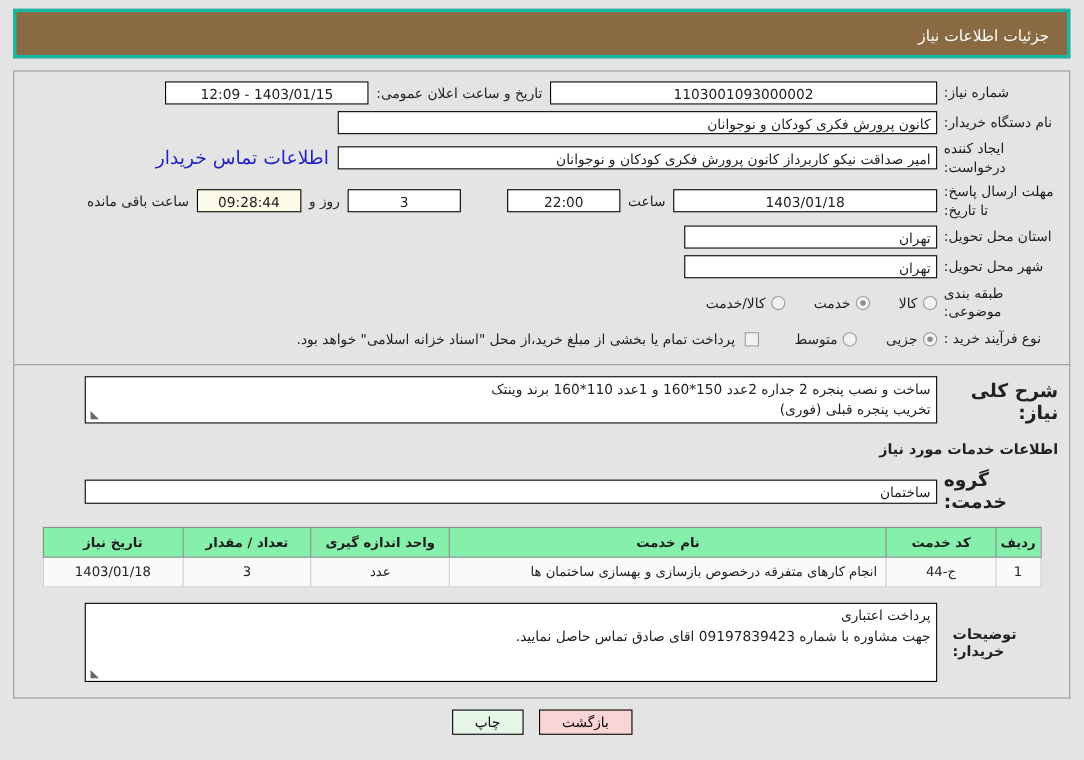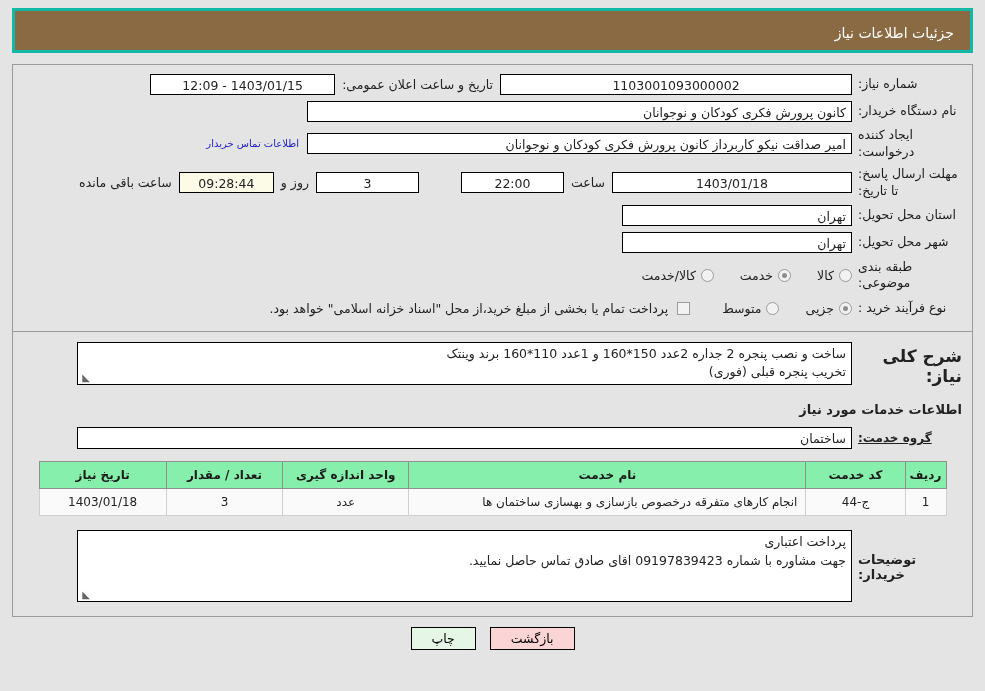--- a/index.html
+++ b/index.html
@@ -131,21 +131,21 @@
   .w-clock{ width: 95px; background:#fbfbe8; }
   .w-pub  { width: 185px; }
 
   .inline-lbl {
     font-size: 12.5px;
     padding: 0 7px;
     white-space: nowrap;
   }
   .link {
     color: #2222cc;
-    font-size: 10px;
+    font-size: 17px;
     padding: 0 8px;
     white-space: nowrap;
     text-decoration: none;
     cursor: pointer;
   }
 
   
   .radio-grp {
     display: flex;
     align-items: center;
@@ -240,23 +240,22 @@
   .group-row {
     display: flex;
     align-items: center;
     margin-bottom: 12px;
   }
   .group-label {
     width: 110px; min-width: 110px;
     text-align: left;
     padding-left: 6px;
     font-weight: bold;
-    font-size: 12px;
-    box-sizing: border-box;
-    text-decoration: underline;
+    font-size: 17px;
+    box-sizing: border-box;
   }
   .group-box {
     border: 1px solid #000;
     background: #fff;
     width: 775px;
     height: 22px;
     line-height: 22px;
     padding: 0 5px;
     font-size: 12.5px;
     box-sizing: border-box;
@@ -296,21 +295,21 @@
 
   
   .notes-row {
     display: flex;
     align-items: flex-start;
     padding: 4px 10px 10px 10px;
   }
   .notes-label {
     width: 110px; min-width: 110px;
     text-align: left;
-    padding-left: 6px;
+    padding-left: 14px;
     font-weight: bold;
     font-size: 13px;
     padding-top: 22px;
     box-sizing: border-box;
   }
   .notes-box {
     border: 1px solid #000;
     background: #fff;
     width: 775px;
     height: 72px;

